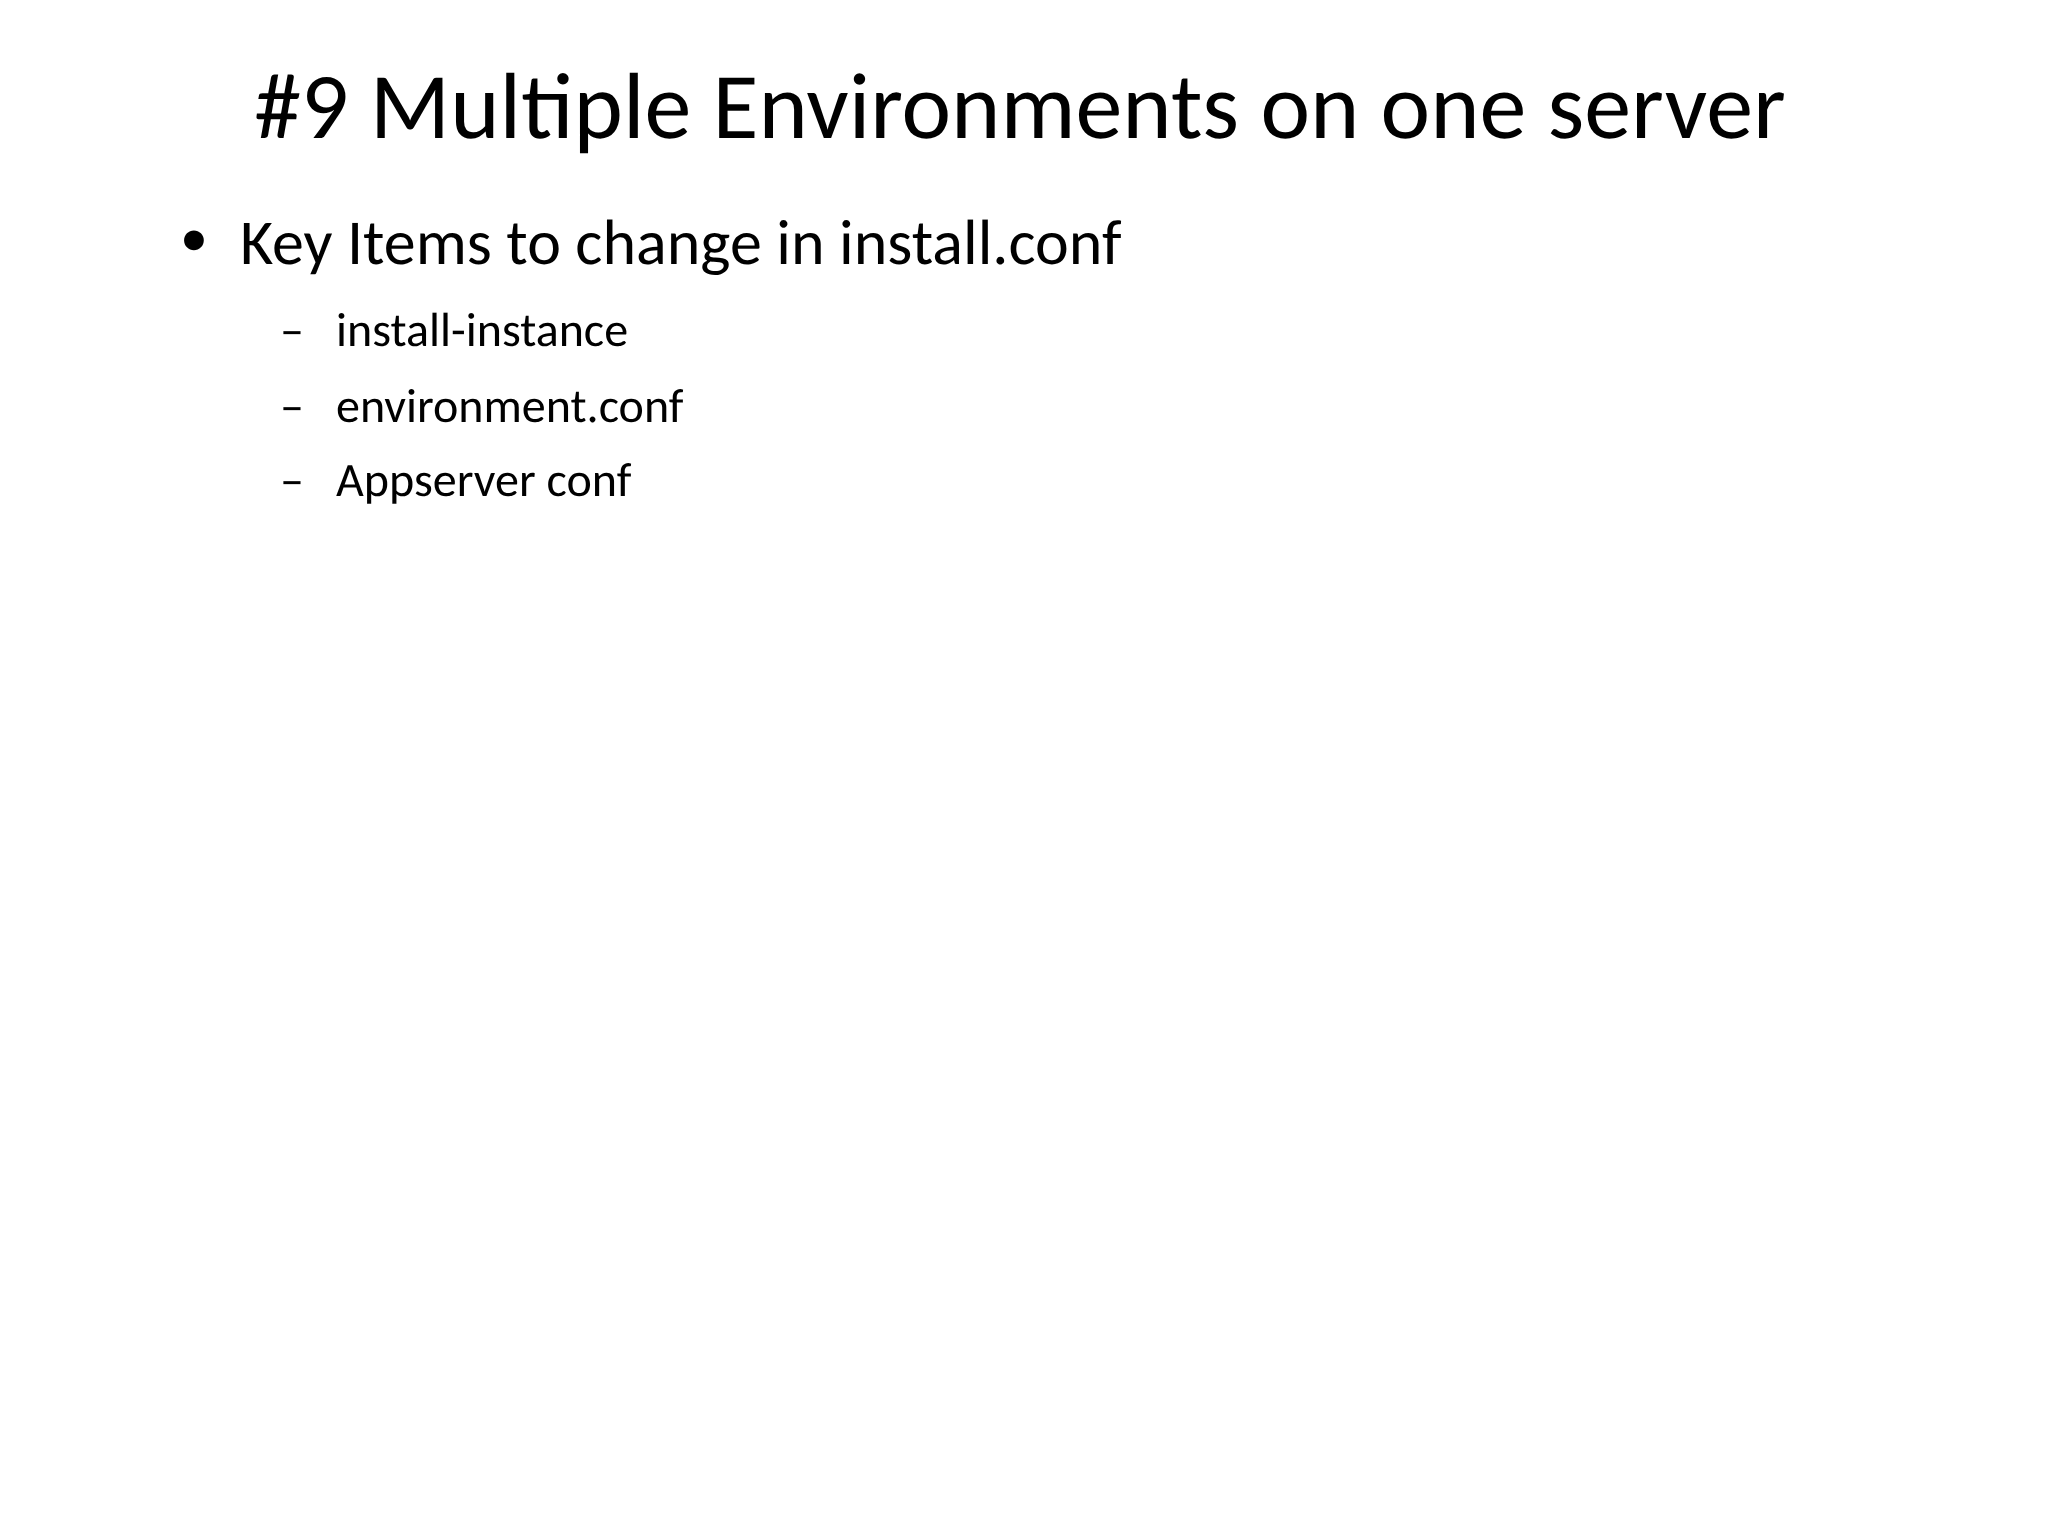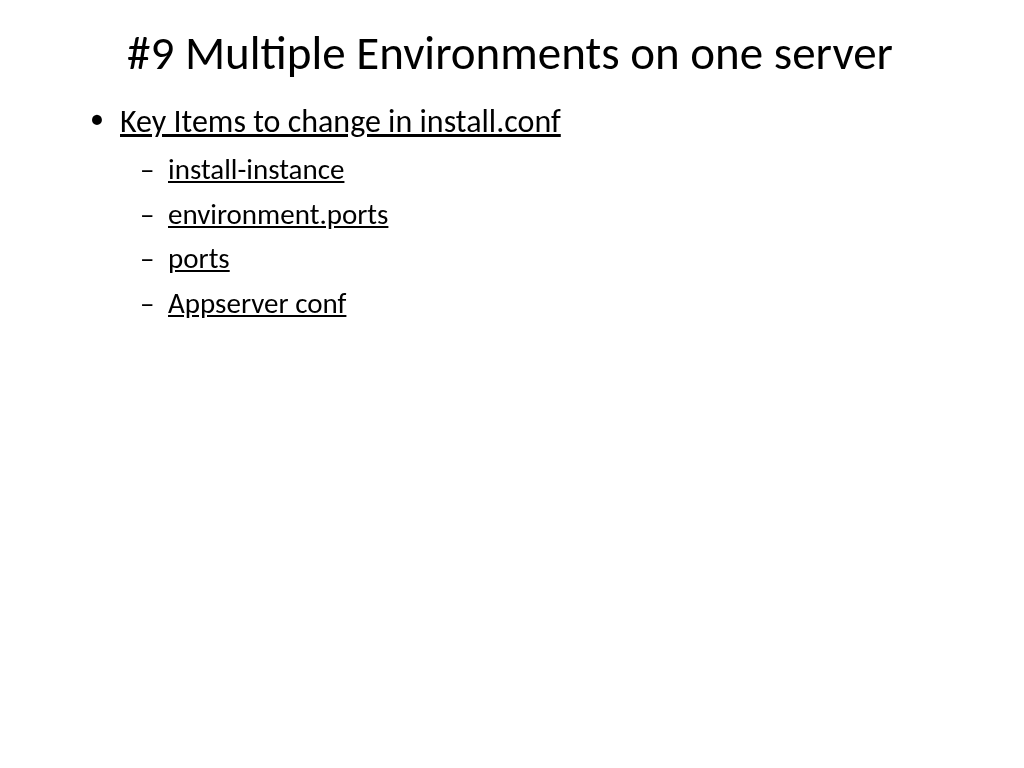--- a/index.html
+++ b/index.html
@@ -26,21 +26,20 @@
       text-align: center;
       line-height: 1.2;
       margin-bottom: 20px;
       padding: 0 40px;
     }
     .content {
       padding-left: 30px;
     }
     .level1 {
       list-style: none;
-      text-decoration: underline;
     }
     .level1 > li {
       position: relative;
       font-size: 32px;
       line-height: 1.3;
       padding-left: 30px;
       margin-bottom: 4px;
     }
     .level1 > li::before {
       content: "•";
@@ -49,21 +48,21 @@
       top: 0;
       font-size: 28px;
     }
     .level2 {
       list-style: none;
       margin-top: 6px;
       padding-left: 20px;
     }
     .level2 > li {
       position: relative;
-      font-size: 29px;
+      font-size: 24px;
       line-height: 1.4;
       padding-left: 28px;
       margin-bottom: 4px;
     }
     .level2 > li::before {
       content: "–";
       position: absolute;
       left: 0;
       top: 0;
     }
@@ -72,20 +71,19 @@
 <body>
 
 <div class="slide">
   <h1 class="title">#9 Multiple Environments on one server</h1>
   <div class="content">
     <ul class="level1">
       <li>
         <span>Key Items to change in install.conf</span>
         <ul class="level2">
           <li><span>install-instance</span></li>
-          <li><span>environment.ports</span></li>
-          <li><span>ports</span></li>
+          <li><span>environment.conf</span></li>
           <li><span>Appserver conf</span></li>
         </ul>
       </li>
     </ul>
   </div>
 </div>
 
 </body></html>

